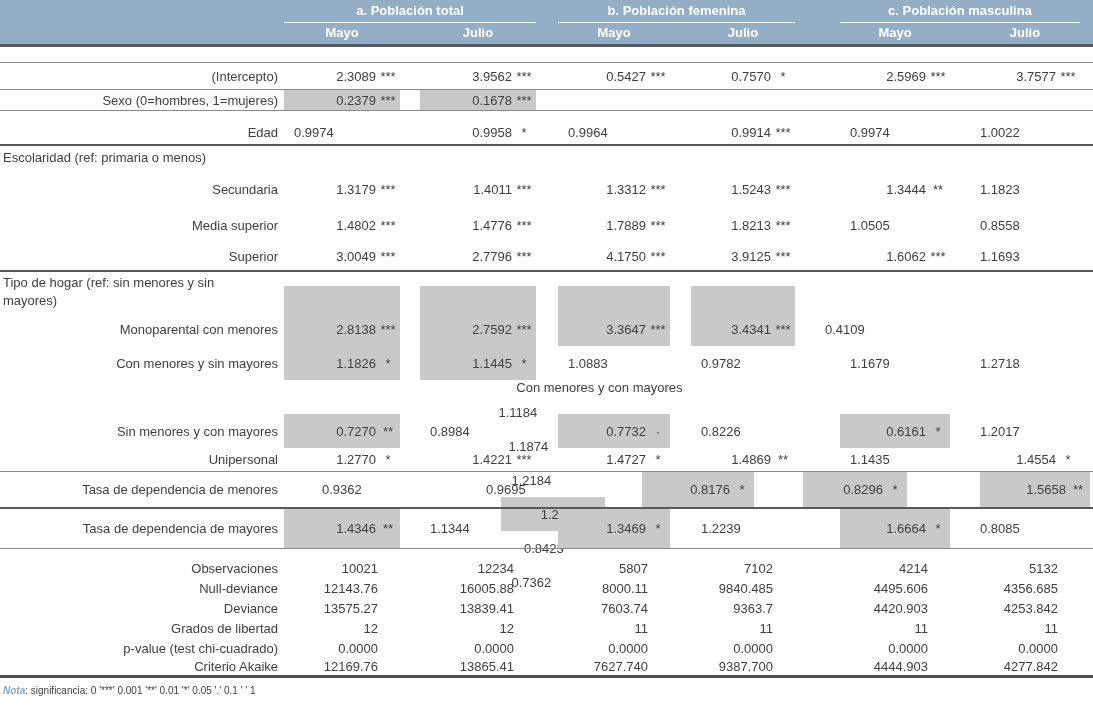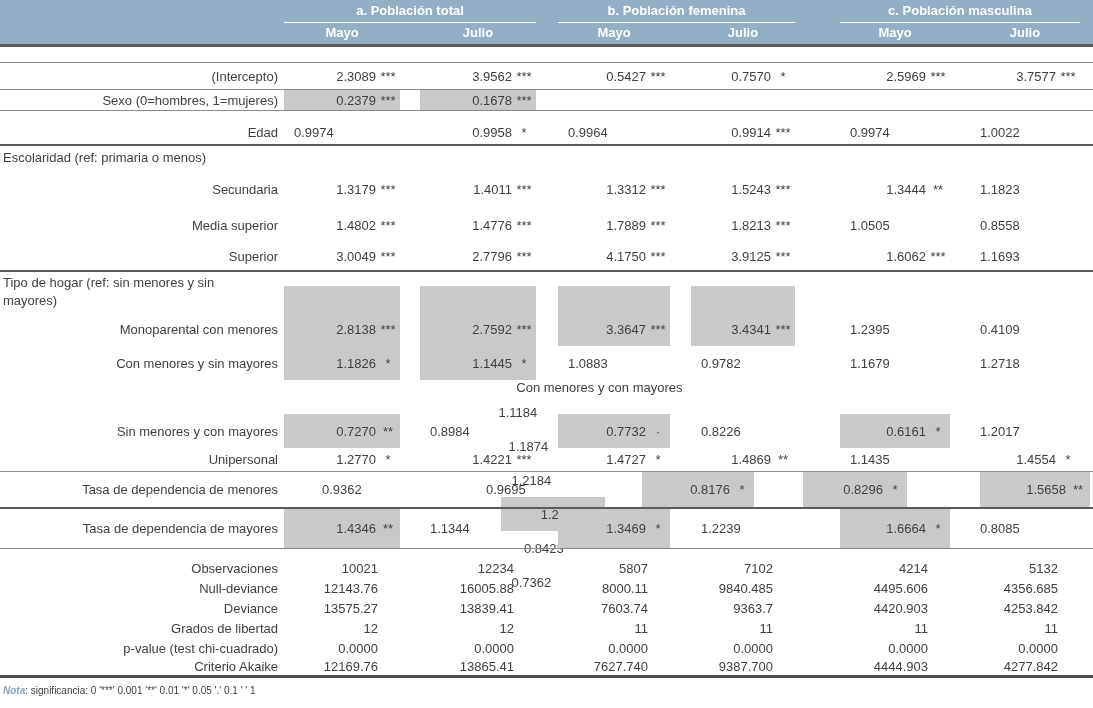--- a/index.html
+++ b/index.html
@@ -222,24 +222,20 @@
           <span class="stars">***</span>
         </div>
         <div class="cell hl tall" style="margin-left: 22px; width: 112px;">
           <span class="num r">3.3647</span>
           <span class="stars">***</span>
         </div>
         <div class="cell hl tall" style="margin-left: 21px; width: 104px;">
           <span class="num r">3.4341</span>
           <span class="stars">***</span>
         </div>
-        <div class="cell" style="margin-left: 45px; width: 110px;">
-          <span class="num l">1.2395</span>
-          <span class="stars"></span>
-        </div>
         <div class="cell" style="margin-left: 20px; width: 110px;">
           <span class="num l">0.4109</span>
           <span class="stars"></span>
         </div>
       </div>
       <div class="row" style="height: 34px;">
         <div class="rowlabel">Con menores y sin mayores</div>
         <div class="cell hl" style="margin-left: 0px; width: 116px;">
           <span class="num r">1.1826</span>
           <span class="stars">*</span>

